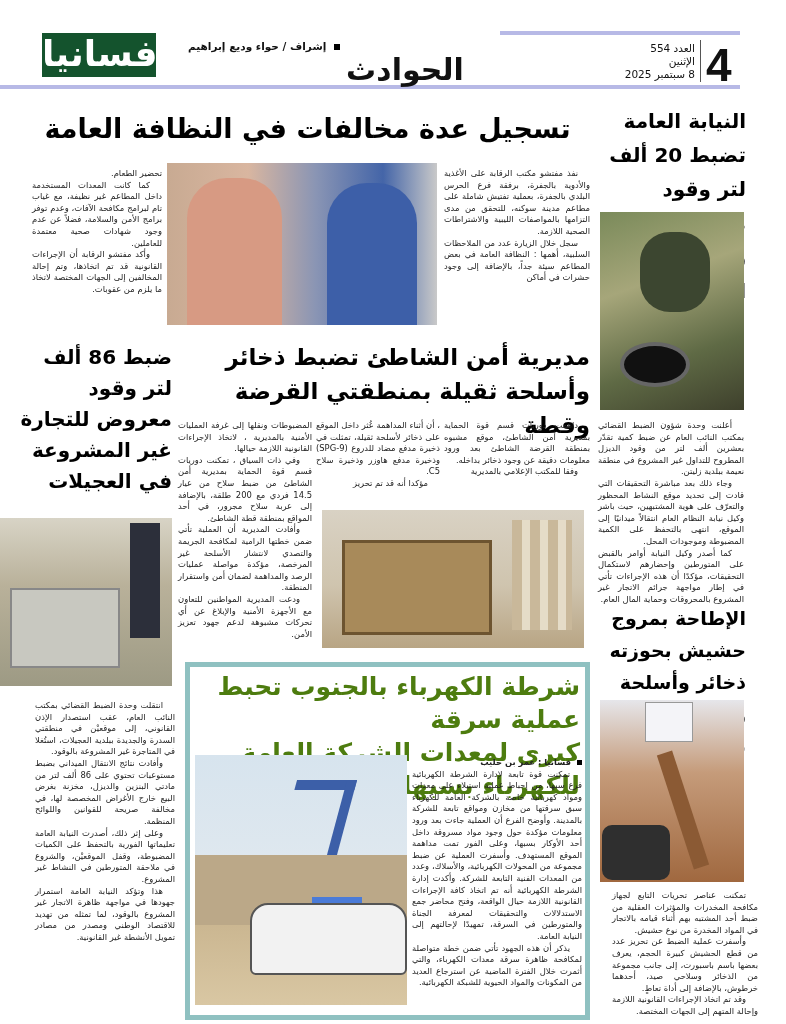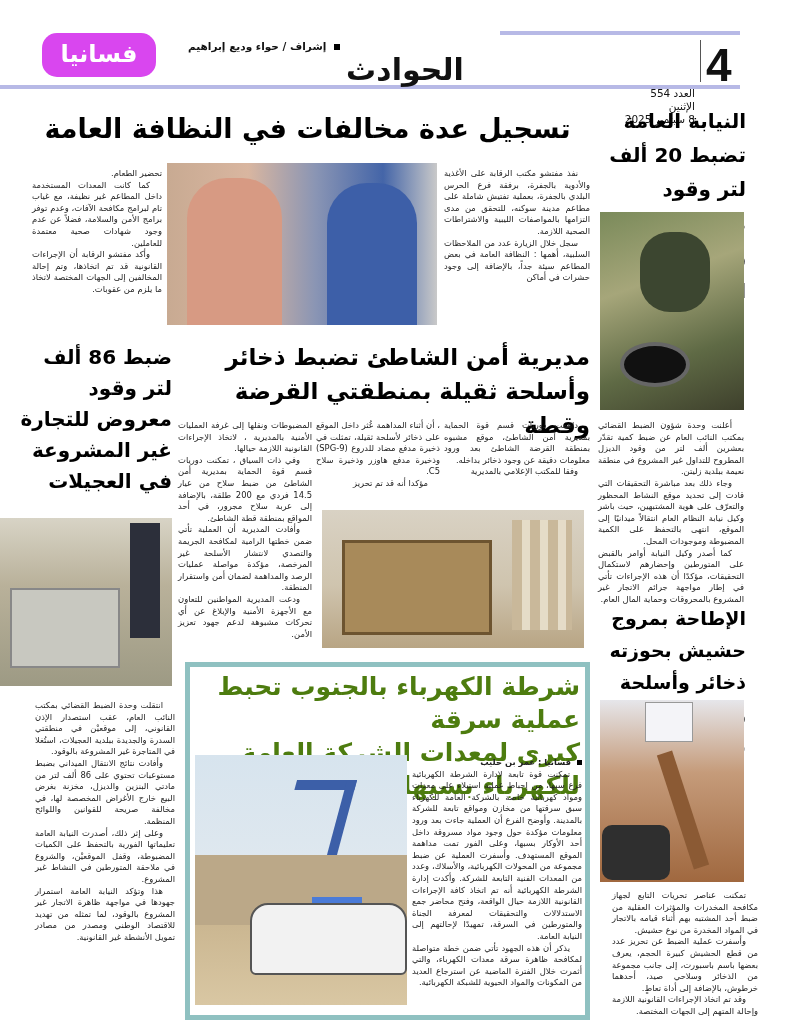--- a/index.html
+++ b/index.html
@@ -7,23 +7,23 @@
   body { position: relative; font-family: "DejaVu Sans", "Liberation Sans", sans-serif; color: #111; }
   .abs { position: absolute; }
   .rtl { direction: rtl; text-align: right; }
   .body-text { font-size: 8.4px; line-height: 11.6px; text-align: justify; color: #222; }
   .body-text p { text-indent: 12px; }
   .head { font-family: "DejaVu Sans", sans-serif; font-weight: bold; color: #000; }
   .photo { overflow: hidden; }
   .rule-top { background: #b7b9e6; height: 4px; }
   
   .pagenum { font-size: 46px; font-weight: bold; font-family: "Liberation Sans", sans-serif; line-height: 46px; }
-  .issue { font-size: 10.5px; line-height: 13px; margin-top: 45px; }
+  .issue { font-size: 10.5px; line-height: 13px; }
   .section-title { font-size: 30px; font-weight: bold; letter-spacing: -1px; }
-  .logo { background: #d946ef; color: #fff; font-weight: bold; font-size: 24px; text-align: center; line-height: 42px; border-radius: 15px; }
+  .logo { background: #14532d; color: #fff; font-weight: bold; font-size: 36px; text-align: center; line-height: 42px; }
   .supervisor { font-size: 10.5px; font-weight: bold; }
   
   .teal-box { border: 5px solid #8fc1c1; background: #fff; }
   .teal-head { color: #4d7c0f; font-weight: bold; font-size: 25px; line-height: 33px; }
 </style>
 </head>
 <body>
 
 <div class="abs rule-top" style="left:500px; top:31px; width:240px; height:4px;"></div>
 <div class="abs" style="left:0; top:85px; width:740px; height:4px; background:#b7b9e6;"></div>

